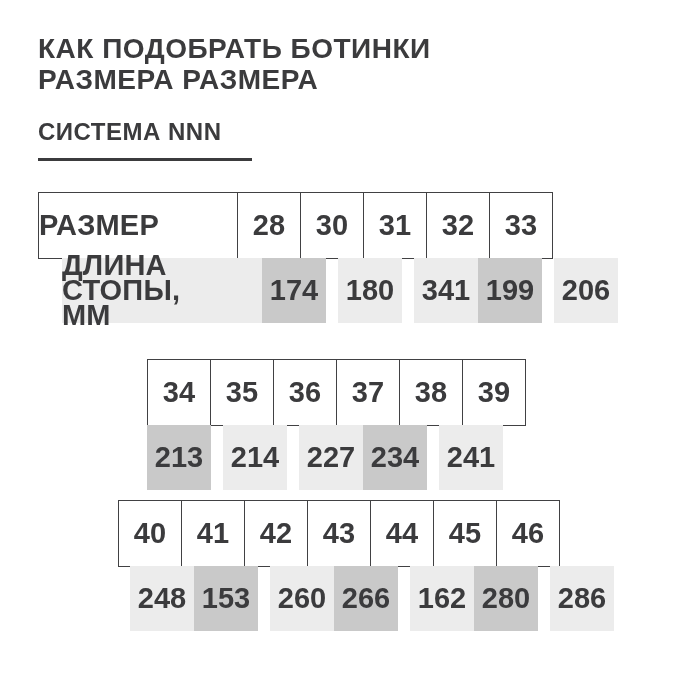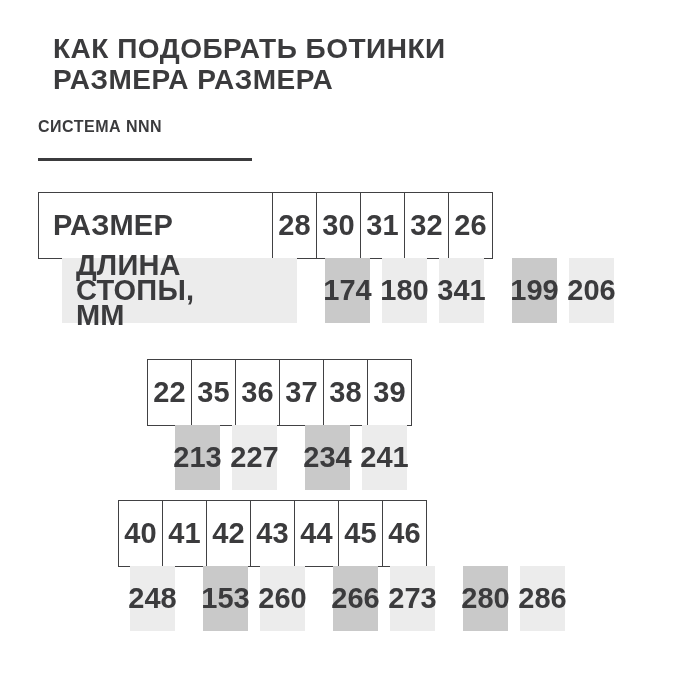--- a/index.html
+++ b/index.html
@@ -21,80 +21,79 @@
   }
   .title {
     position: absolute;
     left: 38px;
     top: 33px;
     font-size: 28px;
     line-height: 31px;
     font-weight: bold;
     letter-spacing: 0.5px;
     color: var(--text);
-    margin-left: 15px;
   }
   .subtitle {
     position: absolute;
     left: 38px;
     top: 118px;
-    font-size: 16px;
+    font-size: 24px;
     font-weight: bold;
     letter-spacing: 0.5px;
     color: var(--text);
   }
   .subtitle-underline {
     position: absolute;
     left: 38px;
     top: 158px;
     width: 214px;
     height: 3px;
     background: var(--text);
   }
   .tbl { position: absolute; }
   .tbl-1 { left: 38px;  top: 192px; }
   .tbl-2 { left: 147px; top: 359px; }
   .tbl-3 { left: 118px; top: 500px; }
   .row { display: flex; }
   .cell {
-    width: 45px;
+    width: 64px;
     display: flex;
     align-items: center;
     justify-content: center;
     font-weight: bold;
     color: var(--text);
     text-align: center;
   }
   .head .cell {
     height: 67px;
     background: #ffffff;
     border: 1px solid var(--border);
     font-size: 29px;
   }
   .head .cell + .cell { margin-left: -1px; }
   .data .cell {
     height: 65px;
     font-size: 29px;
     margin-top: -1px;
   }
   .label-cell {
-    width: 235px;
+    width: 200px;
     justify-content: flex-start;
-    padding-left: 14px;
+    padding-left: 0;
     font-size: 21px;
     line-height: 25px;
     letter-spacing: 0.2px;
     text-align: left;
   }
   .data .label-cell {
     background: var(--cell-light);
     white-space: pre-line;
     margin-left: 24px;
   }
-  .shade-dark  { background: var(--cell-dark); margin-left: 28px; }
+  .shade-dark  { background: var(--cell-dark); }
   .shade-light { background: var(--cell-light); margin-left: 12px; }
 </style>
 </head>
 <body>
 
 <div class="canvas">
 
   <div class="title">
     <div>КАК ПОДОБРАТЬ БОТИНКИ</div>
     <div>РАЗМЕРА РАЗМЕРА</div>
@@ -103,44 +102,45 @@
   <div class="subtitle">СИСТЕМА NNN</div>
   <div class="subtitle-underline"></div>
 
   <div class="tbl tbl-1">
     <div class="row head">
       <div class="cell label-cell">РАЗМЕР</div>
     <div class="cell">28</div>
         <div class="cell">30</div>
         <div class="cell">31</div>
         <div class="cell">32</div>
-        <div class="cell">26</div>
+        <div class="cell">33</div>
       </div>
     <div class="row data">
       <div class="cell label-cell">ДЛИНА СТОПЫ,
 ММ</div>
     <div class="cell shade-dark">174</div>
         <div class="cell shade-light">180</div>
         <div class="cell shade-light">341</div>
         <div class="cell shade-dark">199</div>
         <div class="cell shade-light">206</div>
       </div>
   </div>
 
   <div class="tbl tbl-2">
     <div class="row head">
-        <div class="cell">22</div>
+        <div class="cell">34</div>
         <div class="cell">35</div>
         <div class="cell">36</div>
         <div class="cell">37</div>
         <div class="cell">38</div>
         <div class="cell">39</div>
       </div>
     <div class="row data">
         <div class="cell shade-dark">213</div>
+        <div class="cell shade-light">214</div>
         <div class="cell shade-light">227</div>
         <div class="cell shade-dark">234</div>
         <div class="cell shade-light">241</div>
       </div>
   </div>
 
   <div class="tbl tbl-3">
     <div class="row head">
         <div class="cell">40</div>
         <div class="cell">41</div>
@@ -148,19 +148,19 @@
         <div class="cell">43</div>
         <div class="cell">44</div>
         <div class="cell">45</div>
         <div class="cell">46</div>
       </div>
     <div class="row data">
         <div class="cell shade-light">248</div>
         <div class="cell shade-dark">153</div>
         <div class="cell shade-light">260</div>
         <div class="cell shade-dark">266</div>
-        <div class="cell shade-light">273</div>
+        <div class="cell shade-light">162</div>
         <div class="cell shade-dark">280</div>
         <div class="cell shade-light">286</div>
       </div>
   </div>
 
 </div>
 
 </body></html>

